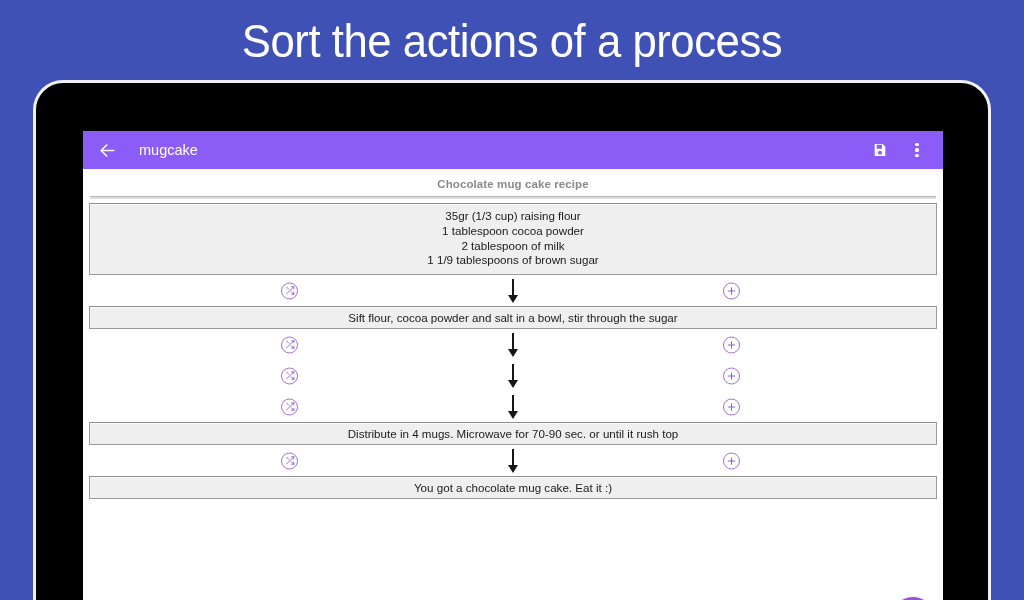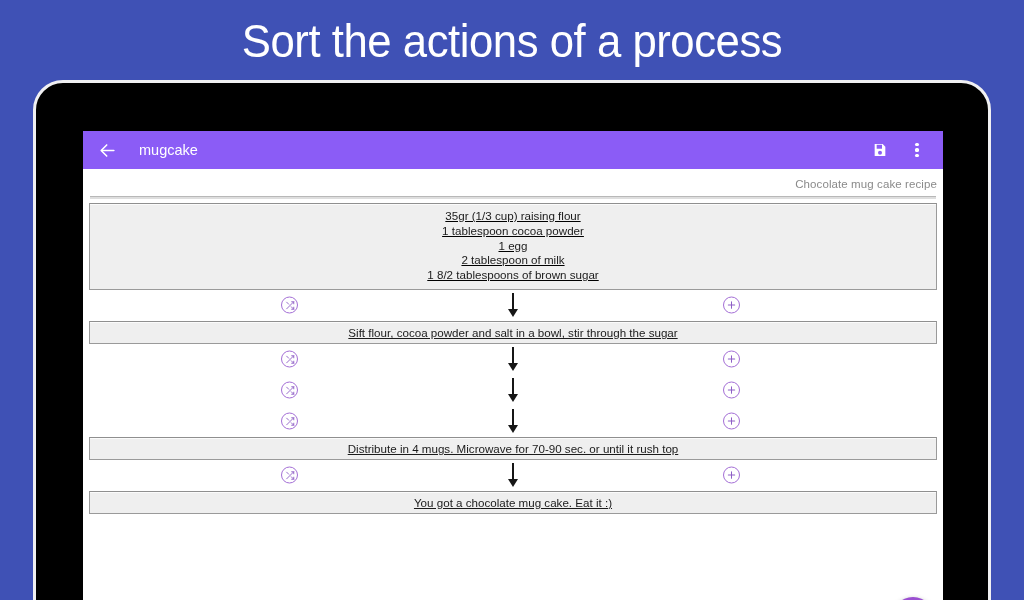--- a/index.html
+++ b/index.html
@@ -61,40 +61,40 @@
   .dots i { width:3.2px; height:3.2px; border-radius:50%; background:#fff; display:block; }
 
   
   .content {
     padding:0 6px;
     background:#ffffff;
     height:454px;
     position:relative;
   }
   .doc-subtitle {
-    text-align:right;
+    text-align:center;
     color:#8a8a8a;
     font-size:11.5px;
     padding:9px 0 6px 0;
     letter-spacing:0.1px;
+    font-weight:bold;
   }
   .subtitle-rule {
     height:3px;
     background:linear-gradient(to bottom,#b8b8b8 0 1px,#dedede 1px 3px);
     margin:0 1px 4px 1px;
   }
 
   
   .box {
     background:#efefef;
     border:1px solid #9a9a9a;
     border-top-color:#8f8f8f;
     box-shadow:inset 0 1px 0 #fbfbfb;
     text-align:center;
-    text-decoration:underline;
   }
   .ingredients {
     padding:5px 0 6px 0;
   }
   .ingredients div {
     font-size:11.6px;
     color:#1b1b1b;
     line-height:14.8px;
     white-space:nowrap;
   }
@@ -185,23 +185,22 @@
     </div>
 
     <div class="content">
 
       <div class="doc-subtitle">Chocolate mug cake recipe</div>
       <div class="subtitle-rule"></div>
 
       <div class="box ingredients">
         <div>35gr (1/3 cup) raising flour</div>
         <div>1 tablespoon cocoa powder</div>
-        <div>1 egg</div>
         <div>2 tablespoon of milk</div>
-        <div>1 8/2 tablespoons of brown sugar</div>
+        <div>1 1/9 tablespoons of brown sugar</div>
       </div>
 
       <div class="connector">
         <div class="circle-btn circle-shuffle">
           <svg width="10" height="10" viewBox="0 0 24 24" fill="none" stroke="#8e5ec6" stroke-width="2.2" stroke-linecap="round" stroke-linejoin="round">
             <polyline points="16 3 21 3 21 8"></polyline>
               <line x1="4" y1="20" x2="21" y2="3"></line>
             <polyline points="21 16 21 21 16 21"></polyline>
               <line x1="15" y1="15" x2="21" y2="21"></line>
               <line x1="4" y1="4" x2="9" y2="9"></line>

